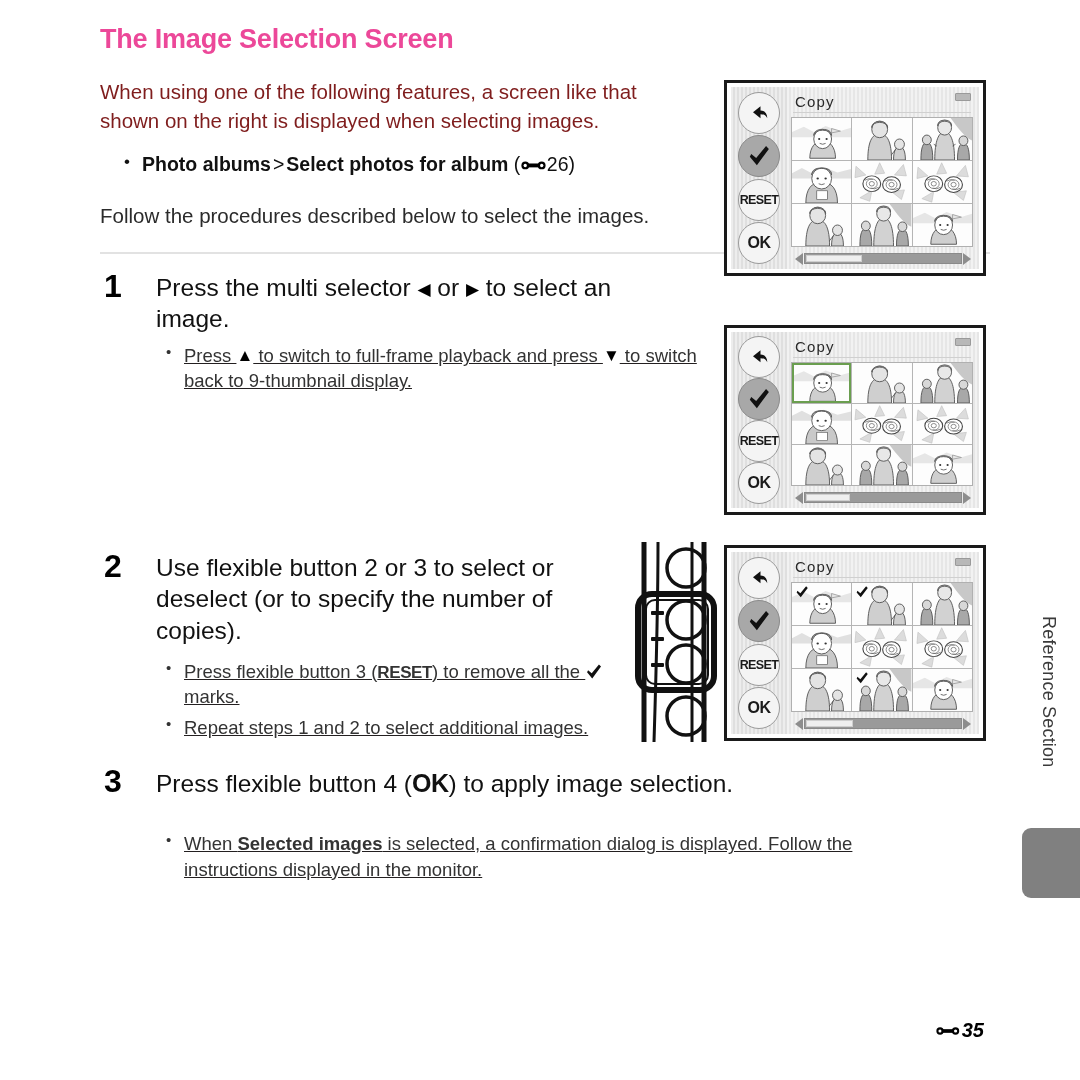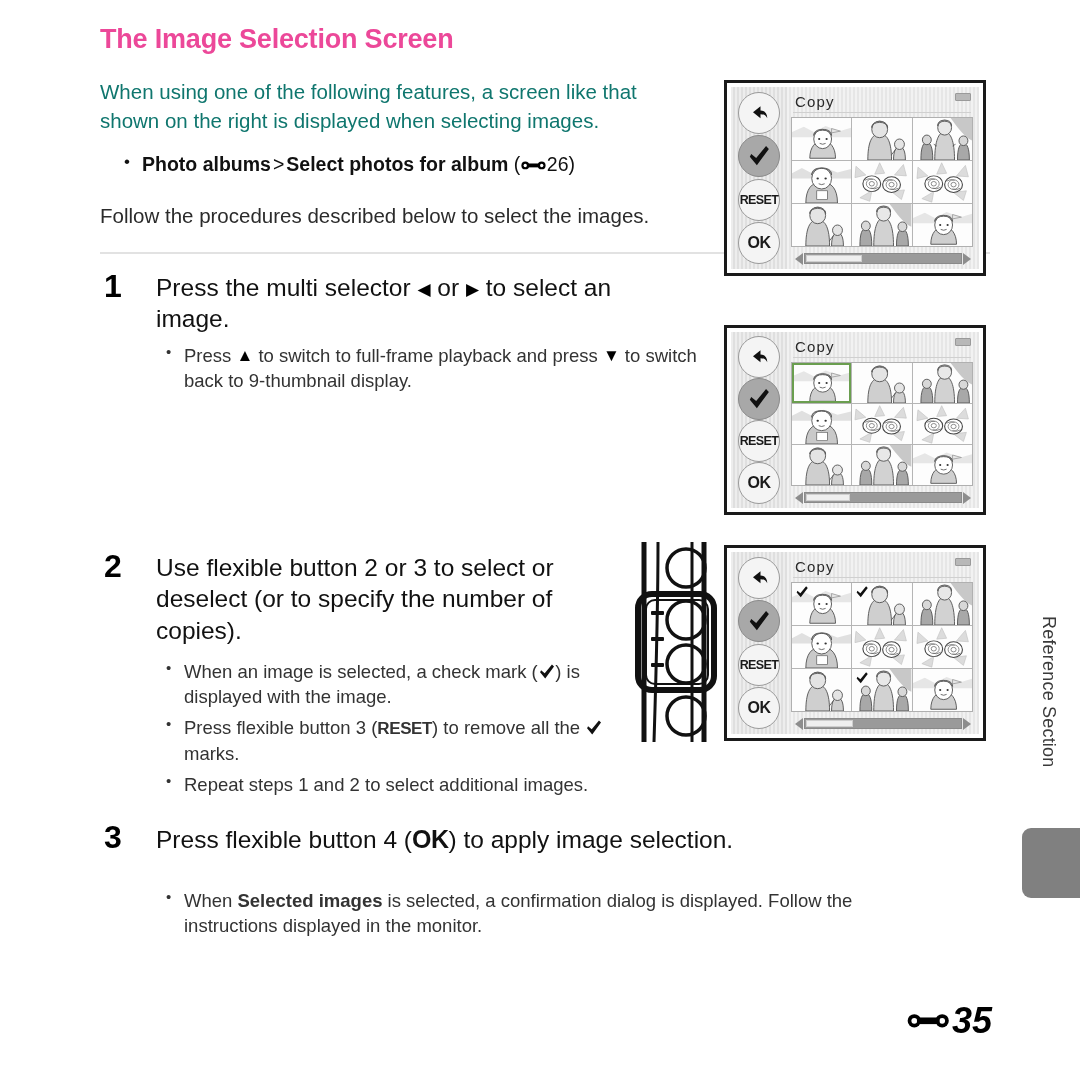--- a/index.html
+++ b/index.html
@@ -18,21 +18,21 @@
   
   .content { position:absolute; left:100px; top:24px; width:890px; }
 
   .h1 {
     font-size:27px; font-weight:bold; letter-spacing:-0.2px;
     margin:0 0 22px 0; color:#ec4899;
   }
 
   .intro {
     font-size:20.5px; line-height:1.42; width:580px;
-    color:#0f766e; margin-bottom:10px;
+    color:#7f1d1d; margin-bottom:10px;
   }
 
   ul.tight { list-style:none; margin:16px; padding:0; width:590px; }
   ul.tight li {
     position:relative; padding-left:26px; font-size:19.5px;
     line-height:1.40; margin-bottom:2px; color:#111;
   }
   ul.tight li::before {
     content:"\2022"; position:absolute; left:8px; top:-1px;
     font-size:17px; color:#111;
@@ -49,21 +49,21 @@
   
   .step { position:relative; padding-left:56px; margin-top:14px; }
   .stepnum {
     position:absolute; left:4px; top:-2px;
     font-size:32px; font-weight:bold; color:#000; line-height:1;
   }
   .steptitle { font-size:24.5px; line-height:1.30; color:#111; }
   .steptitle.narrow { width:520px; }
   .steptitle.narrow2 { width:450px; }
 
-  ul.sub { list-style:none; margin:8px 0 0 0; padding:0; }
+  ul.sub { list-style:none; margin:8px 0 0 0; padding:0;text-decoration:underline; }
   ul.sub li {
     position:relative; padding-left:28px; font-size:18.5px;
     line-height:1.36; margin-bottom:6px; color:#333;
   }
   ul.sub li::before {
     content:"\2022"; position:absolute; left:10px; top:-1px;
     font-size:15px; color:#333;
   }
   .w1 { width:560px; }
   .w2 { width:470px; }
@@ -197,23 +197,23 @@
     font-size:18px; color:#3a3a3a; letter-spacing:0.2px;
     white-space:nowrap;
   }
   .sidetab-block {
     position:absolute; left:4px; bottom:0; width:58px; height:70px;
     background:#808080; border-radius:9px 0 0 9px;
   }
 
   
   .footer {
-    position:absolute; right:88px; bottom:38px;
+    position:absolute; right:96px; bottom:38px;
     display:flex; align-items:center; gap:1px;
-    font-size:36px; font-weight:bold; font-style:italic; color:#000;
+    font-size:20px; font-weight:bold; font-style:italic; color:#000;
   }
   .footer .eicon { width:1.18em; height:0.60em; }
 </style>
 </head>
 <body>
 
 <div class="page">
 
   <div class="content">
 
@@ -242,23 +242,20 @@
       <div class="steptitle narrow"><span>Press the multi selector </span><span class="tri">◀</span><span> or </span><span class="tri">▶</span><span> to select an image.</span></div>
       <ul class="sub">
         <li class="w1"><span>Press </span><span class="tri">▲</span><span> to switch to full-frame playback and press </span><span class="tri">▼</span><span> to switch back to 9-thumbnail display.</span></li>
       </ul>
     </div>
 
     <div class="step" style="margin-top:158px;">
       <div class="stepnum">2</div>
       <div class="steptitle narrow2">Use flexible button 2 or 3 to select or deselect (or to specify the number of copies).</div>
       <ul class="sub" style="margin-top:12px;">
-        <li class="w2"><span>When an image is selected, a check mark (</span><span class="chk"><svg viewBox="0 0 34 34">
-                <path d="M4 18 L6 14 L13 20 L27 3 L31 7 L14 30 Z" fill="#111"></path>
-              </svg></span><span>) is displayed with the image.</span></li>
         <li class="w2"><span>Press flexible button 3 (</span><span class="resetglyph">RESET</span><span>) to remove all the </span><span class="chk"><svg viewBox="0 0 34 34">
                 <path d="M4 18 L6 14 L13 20 L27 3 L31 7 L14 30 Z" fill="#111"></path>
               </svg></span><span> marks.</span></li>
         <li class="w1">Repeat steps 1 and 2 to select additional images.</li>
       </ul>
     </div>
 
     <div class="step" style="margin-top:26px;">
       <div class="stepnum">3</div>
       <div class="steptitle"><span>Press flexible button 4 (</span><span class="okglyph">OK</span><span>) to apply image selection.</span></div>

